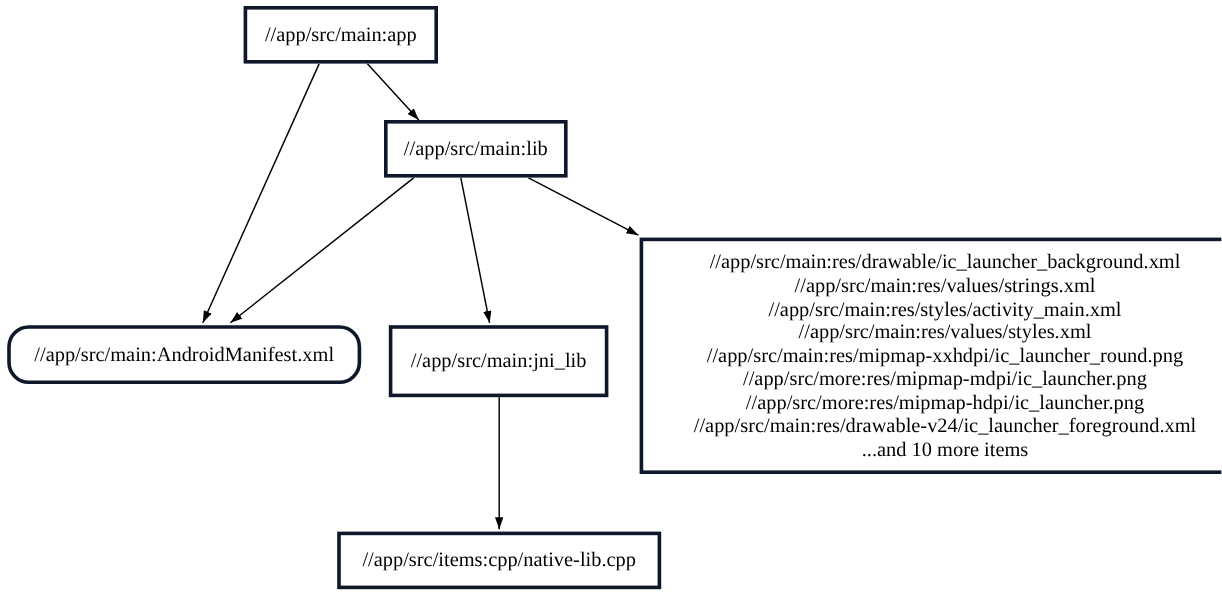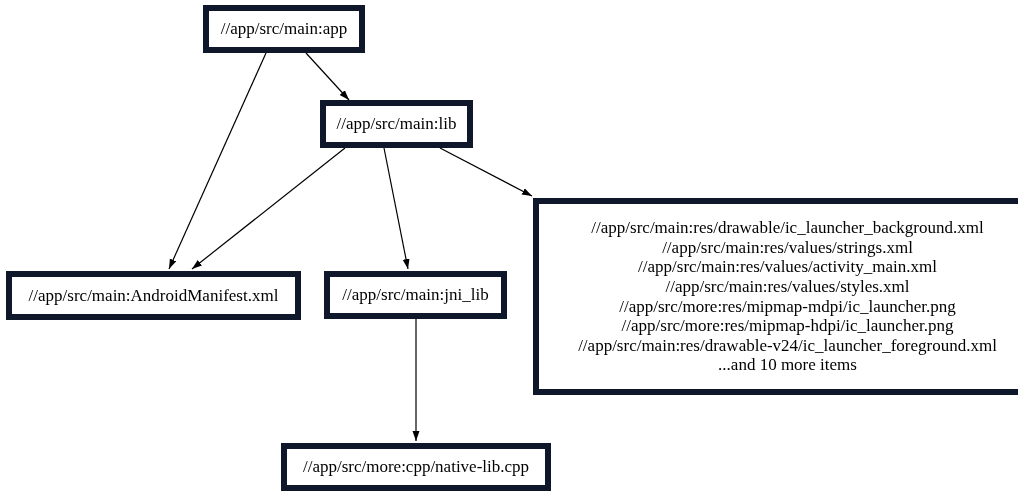--- a/index.html
+++ b/index.html
@@ -23,21 +23,21 @@
     width: 1018px;
     height: 496px;
   }
   .edges-layer line {
     stroke: #000000;
     stroke-width: 1.2;
   }
   .node {
     position: absolute;
     box-sizing: border-box;
-    border: 6px solid #0f172a;
+    border: 3px solid #0f172a;
     background: #ffffff;
     display: flex;
     align-items: center;
     justify-content: center;
     text-align: right;
     font-size: 17px;
     white-space: nowrap;
   }
   .node-multi {
     flex-direction: column;
@@ -68,36 +68,37 @@
   </svg>
 
   <div class="node" style="left:203px; top:5px; width:162px; height:48px;">
     <span>//app/src/main:app</span>
   </div>
 
   <div class="node" style="left:320px; top:100px; width:153px; height:48px;">
     <span>//app/src/main:lib</span>
   </div>
 
-  <div class="node" style="left:6px; top:271px; width:295px; height:49px;">
+  <div class="node" style="left:6px; top:271px; width:295px; height:49px;border-radius:18px;">
     <span>//app/src/main:AndroidManifest.xml</span>
   </div>
 
-  <div class="node" style="left:324px; top:271px; width:183px; height:48px;">
+  <div class="node" style="left:324px; top:271px; width:183px; height:60px;">
     <span>//app/src/main:jni_lib</span>
   </div>
 
   <div class="node node-multi" style="left:533px; top:198px; width:509px; height:197px;">
     <div>//app/src/main:res/drawable/ic_launcher_background.xml</div>
     <div>//app/src/main:res/values/strings.xml</div>
-    <div>//app/src/main:res/values/activity_main.xml</div>
+    <div>//app/src/main:res/styles/activity_main.xml</div>
     <div>//app/src/main:res/values/styles.xml</div>
+    <div>//app/src/main:res/mipmap-xxhdpi/ic_launcher_round.png</div>
     <div>//app/src/more:res/mipmap-mdpi/ic_launcher.png</div>
     <div>//app/src/more:res/mipmap-hdpi/ic_launcher.png</div>
     <div>//app/src/main:res/drawable-v24/ic_launcher_foreground.xml</div>
     <div>...and 10 more items</div>
   </div>
 
   <div class="node" style="left:281px; top:443px; width:270px; height:48px;">
-    <span>//app/src/more:cpp/native-lib.cpp</span>
+    <span>//app/src/items:cpp/native-lib.cpp</span>
   </div>
 
 </div>
 
 </body></html>

